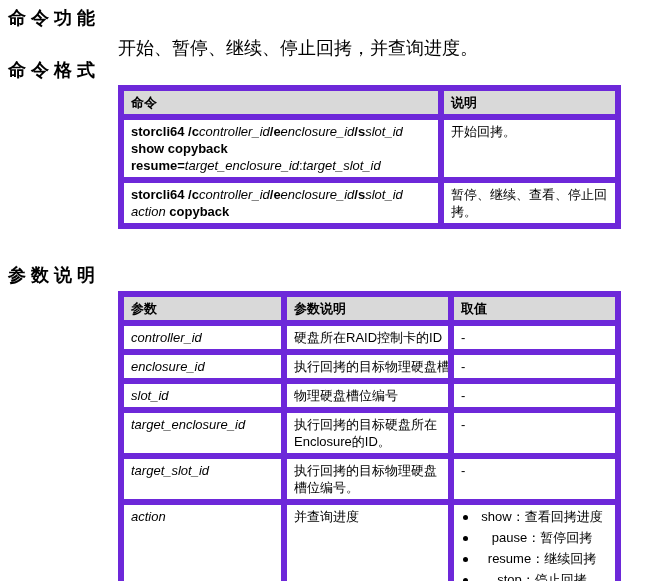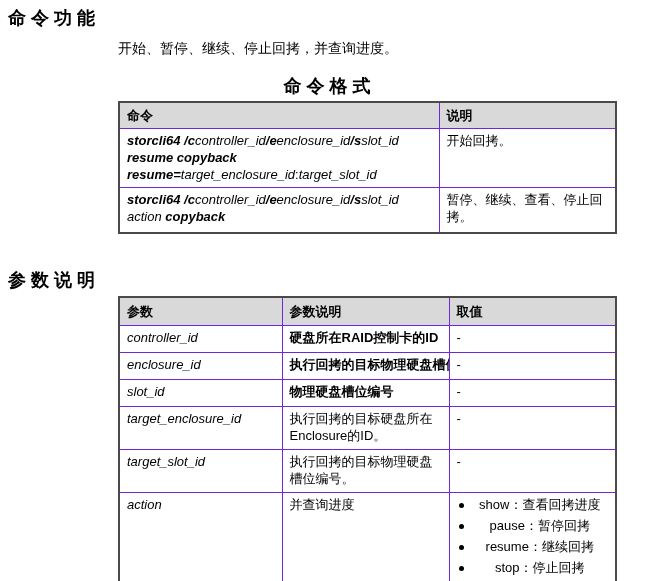--- a/index.html
+++ b/index.html
@@ -17,53 +17,53 @@
   .sec-title {
     margin: 0 0 0 8px;
     font-size: 18px;
     font-weight: bold;
     letter-spacing: 5px;
     line-height: 21px;
     color: #000000;
   }
   .body-text {
     margin: 11px 0 0 118px;
-    font-size: 14px;
+    font-size: 18px;
     line-height: 16px;
   }
-  #fmt-title { margin-top: 20px; text-align: center; }
+  #fmt-title { margin-top: 4px; }
   #param-title { margin-top: 36px; }
 
   table.doc-table {
     border-collapse: collapse;
     table-layout: fixed;
     margin: 4px 0 0 118px;
     width: 497px;
     font-size: 13px;
     line-height: 17px;
     border: 2px solid #4a4a4a;
   }
   #param-table { margin-top: 5px; }
   .doc-table th, .doc-table td {
-    border: 1px solid #6d28d9;
+    border: 6px solid #6d28d9;
     padding: 3px 7px;
     text-align: left;
     vertical-align: top;
     overflow: hidden;
   }
   .doc-table th {
     background: #d9d9d9;
     font-weight: bold;
     vertical-align: middle;
   }
-  .b { font-weight: bold; font-style: italic; }
+  .b { font-weight: bold; }
   .i { font-style: italic; }
   .r { font-weight: normal; font-style: normal; }
   td.param-name { font-style: italic; }
-  td.nowrap { white-space: nowrap; font-weight: bold; }
+  td.nowrap { white-space: nowrap; }
 
   ul.val-list { list-style: none; margin: 1px 0 0 0; padding: 0; }
   ul.val-list li {
     position: relative;
     padding-left: 15px;
     line-height: 16px;
     margin-bottom: 5px;
     text-align: center;
   }
   .bullet-dot {
@@ -93,21 +93,21 @@
       <col style="width:177px">
     </colgroup>
     <tbody>
         <tr style="height:26px">
       <th>命令</th>
       <th>说明</th>
     </tr>
     <tr style="height:59px">
       <td class="cmd-cell">
             <div><span class="b">storcli64 /c</span><span class="i">controller_id</span><span class="b">/e</span><span class="i">enclosure_id</span><span class="b">/s</span><span class="i">slot_id</span></div>
-            <div><span class="b">resume copyback</span></div>
+            <div><span class="b">show copyback</span></div>
             <div><span class="b">resume=</span><span class="i">target_enclosure_id</span><span class="r">:</span><span class="i">target_slot_id</span></div>
           </td>
       <td>开始回拷。</td>
     </tr>
     <tr style="height:46px">
       <td class="cmd-cell">
             <div><span class="b">storcli64 /c</span><span class="i">controller_id</span><span class="b">/e</span><span class="i">enclosure_id</span><span class="b">/s</span><span class="i">slot_id</span></div>
             <div><span class="i">action </span><span class="b">copyback</span></div>
           </td>
       <td>暂停、继续、查看、停止回拷。</td>

